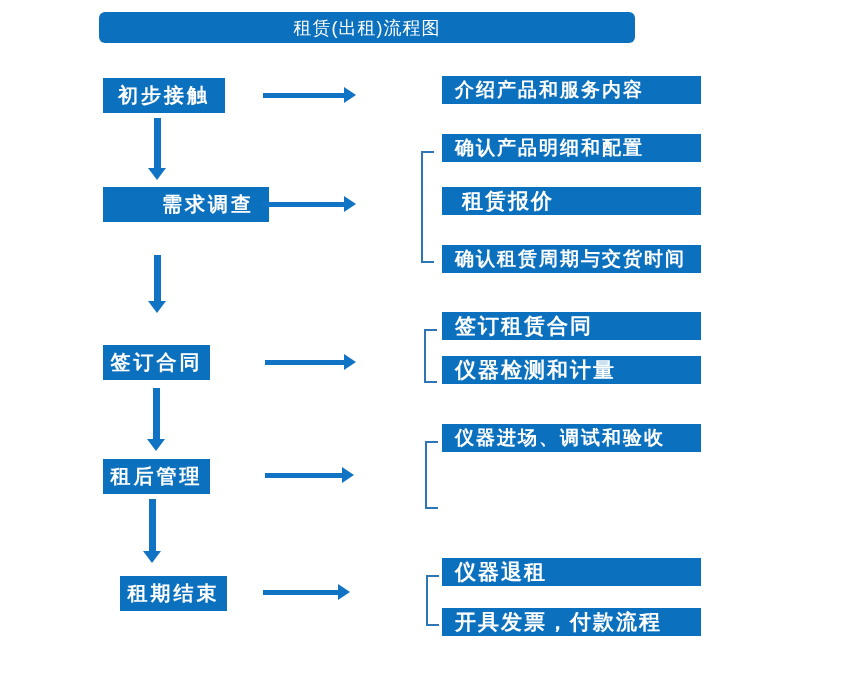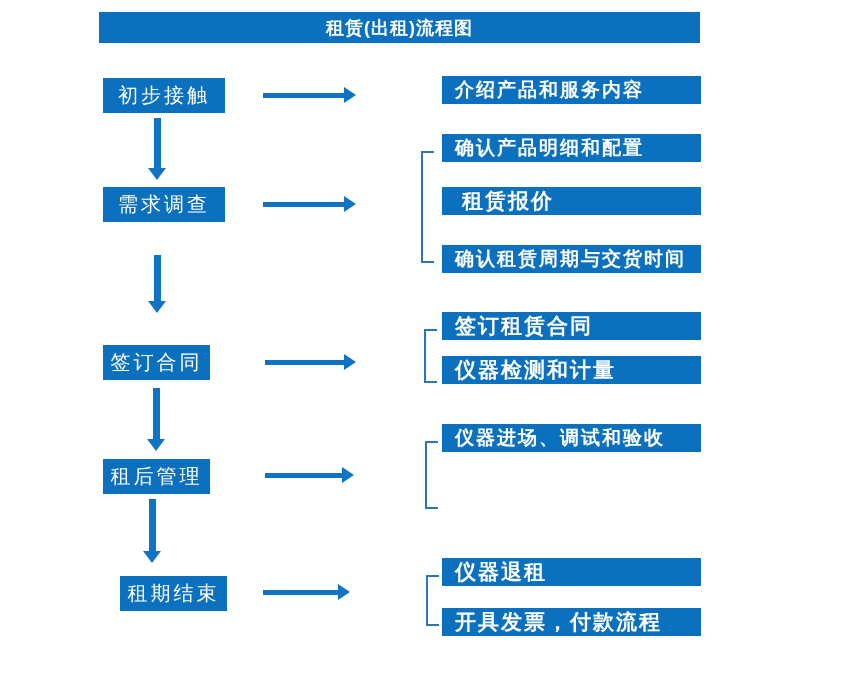--- a/index.html
+++ b/index.html
@@ -11,29 +11,29 @@
   }
   html,body{margin:0;padding:0;background:var(--bg);}
   .canvas{
     position:relative;
     width:844px;height:688px;
     background:var(--bg);
     font-family:"Liberation Sans","DejaVu Sans",sans-serif;
     overflow:hidden;
   }
   .title-bar{
-    position:absolute;left:99px;top:12px;width:601px;height:31px;
+    position:absolute;left:99px;top:12px;width:536px;height:31px;
     background:var(--box-blue);color:var(--text-white);
-    font-size:18px;font-weight:bold;letter-spacing:1px;
-    display:flex;align-items:center;justify-content:center;
+    font-size:18px;font-weight:normal;letter-spacing:1px;
+    display:flex;align-items:center;justify-content:center;border-radius:6px;
   }
   .step-box{
     position:absolute;height:35px;
     background:var(--box-blue);color:var(--text-white);
-    font-size:20px;font-weight:normal;letter-spacing:3px;
+    font-size:20px;font-weight:bold;letter-spacing:3px;
     display:flex;align-items:center;justify-content:center;
   }
   .detail-box{
     position:absolute;left:442px;width:259px;height:28px;
     background:var(--box-blue);color:var(--text-white);
     font-size:19px;font-weight:bold;letter-spacing:2px;
     display:flex;align-items:center;
     padding-left:13px;box-sizing:border-box;
     white-space:nowrap;
   }
@@ -69,21 +69,21 @@
   }
 </style>
 </head>
 <body>
 
 <div class="canvas">
 
   <div class="title-bar">租赁(出租)流程图</div>
 
   <div class="step-box" style="left:103px;top:78px;width:122px;">初步接触</div>
-  <div class="step-box" style="left:103px;top:187px;width:122px;">需求调查</div>
+  <div class="step-box" style="left:103px;top:187px;width:122px;padding-left:44px;">需求调查</div>
   <div class="step-box" style="left:103px;top:345px;width:107px;">签订合同</div>
   <div class="step-box" style="left:103px;top:459px;width:107px;">租后管理</div>
   <div class="step-box" style="left:120px;top:576px;width:107px;">租期结束</div>
 
   <div class="v-arrow" style="left:148px;top:118px;height:62px;">
     <div class="v-shaft"></div>
     <div class="v-head"></div>
   </div>
   <div class="v-arrow" style="left:148px;top:255px;height:58px;">
     <div class="v-shaft"></div>

